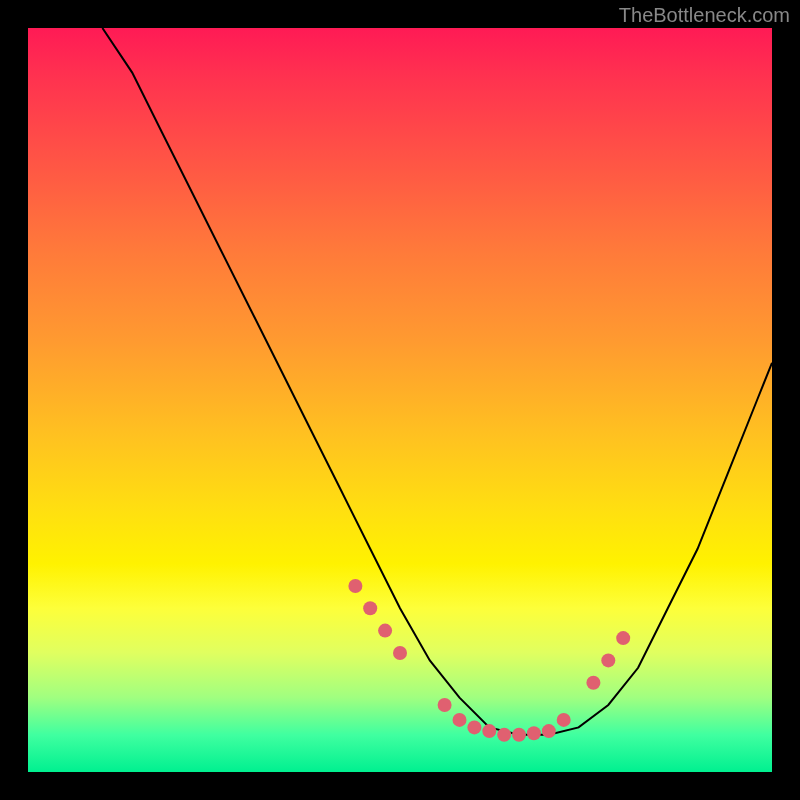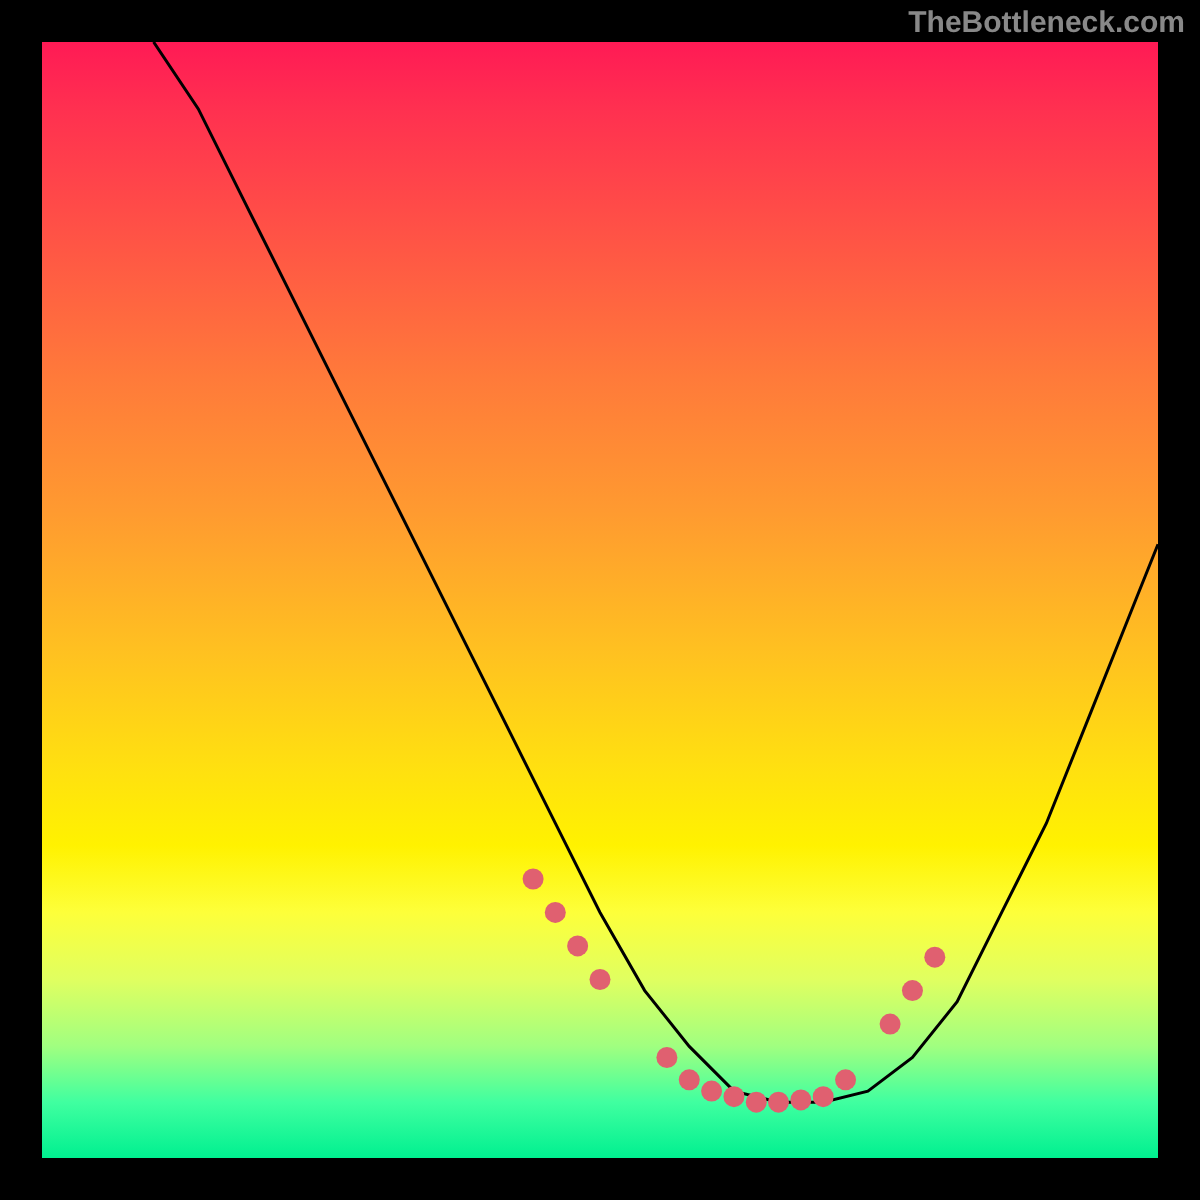--- a/index.html
+++ b/index.html
@@ -10,21 +10,21 @@
     position: relative;
     font-family: Arial, sans-serif;
     overflow: hidden;
   }
   .watermark {
     position: absolute;
     top: 4px;
     right: 10px;
     color: #888;
     font-size: 20px;
-    font-weight: bold;
+    font-weight: normal;
     z-index: 10;
   }
   .plot-area {
     position: absolute;
     left: 28px;
     top: 28px;
     width: 744px;
     height: 744px;
     background: linear-gradient(to bottom,
       #ff1a55 0%,

